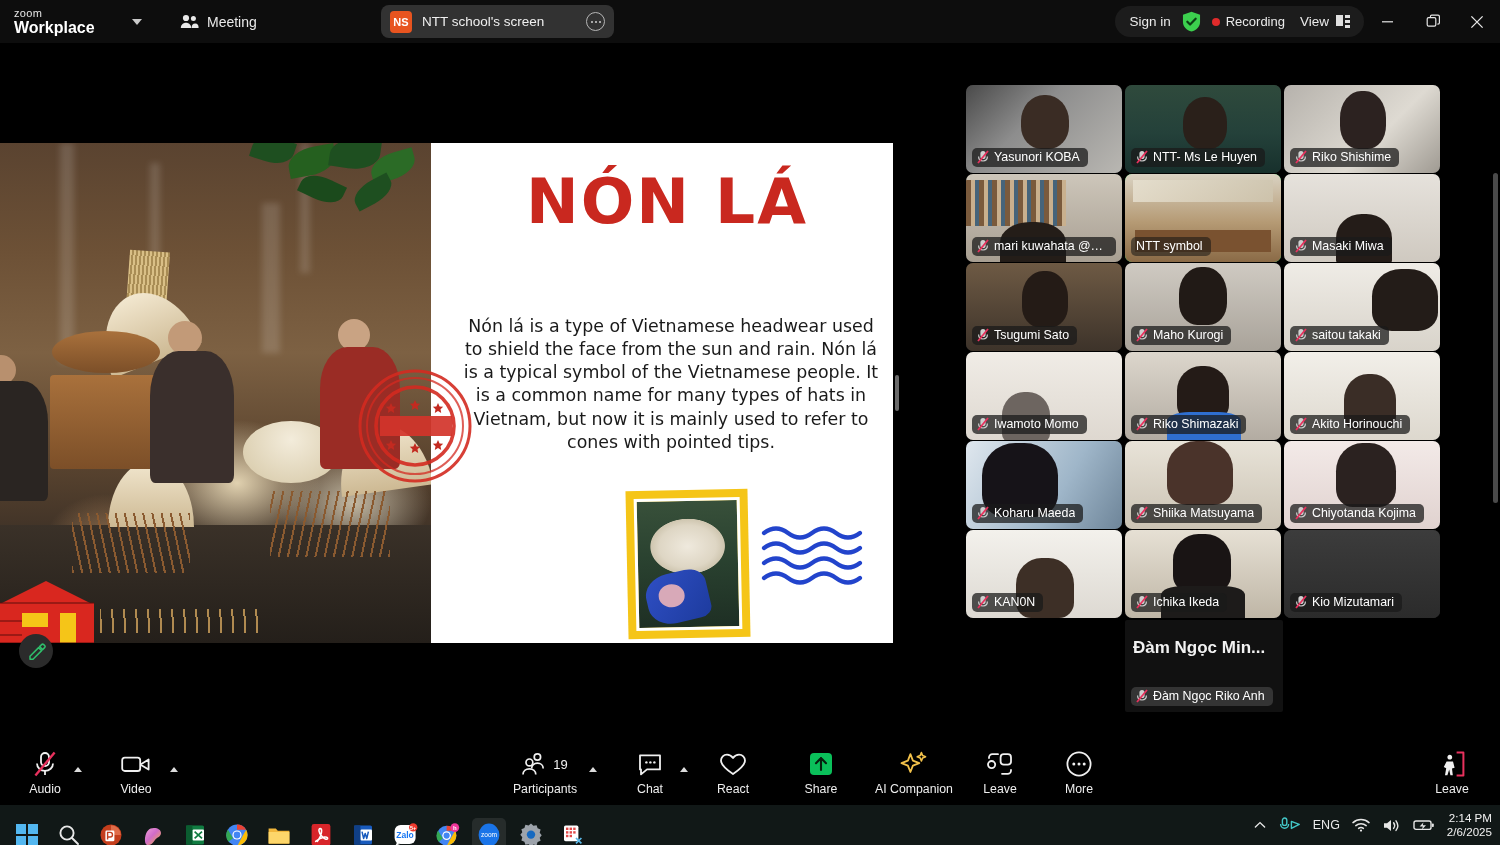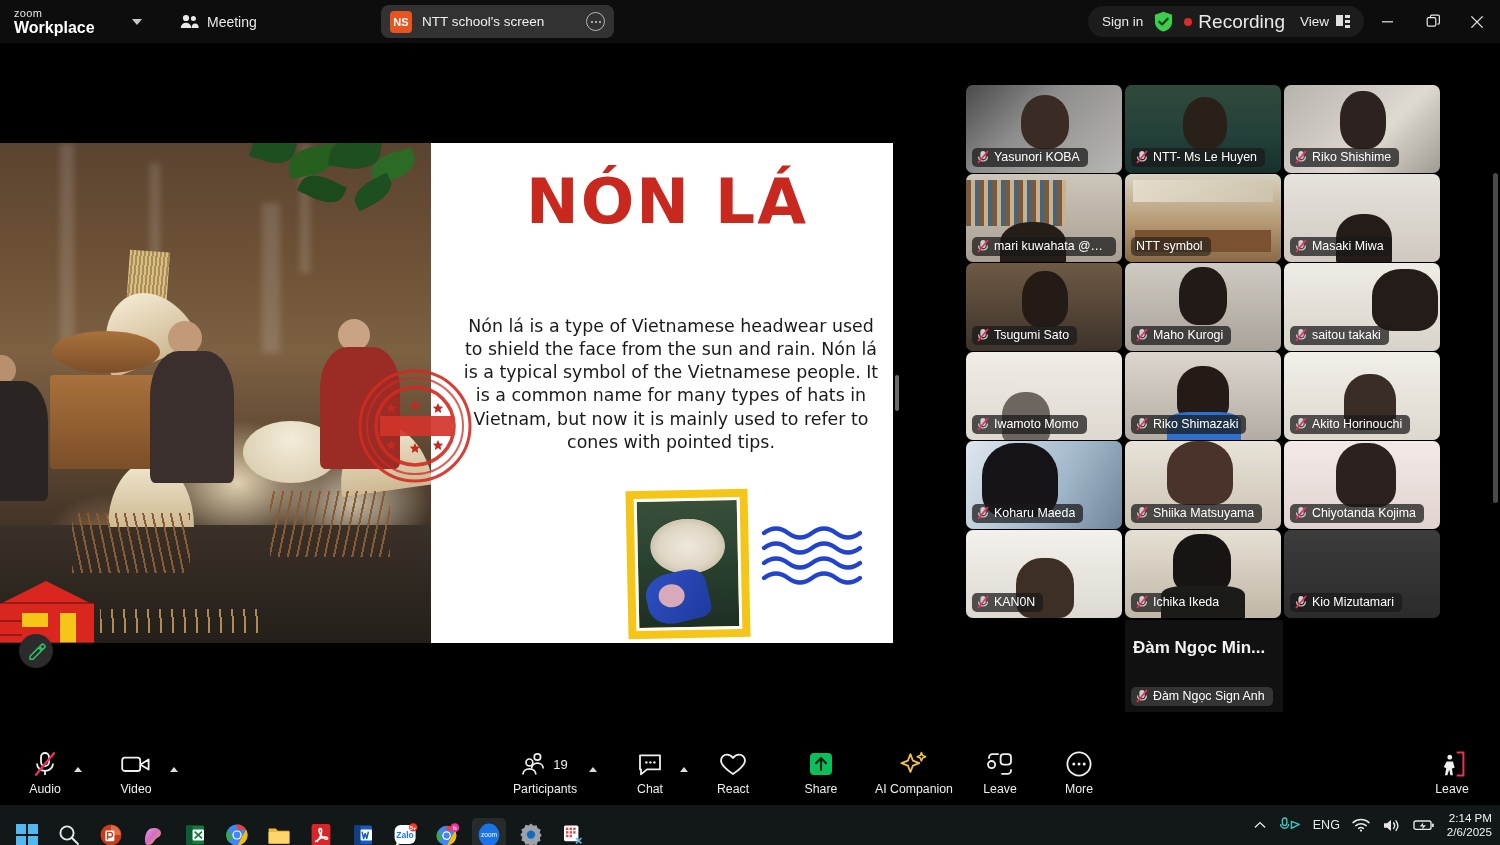--- a/index.html
+++ b/index.html
@@ -47,21 +47,21 @@
 
   #right-cluster {
     position:absolute; right: 136px; top: 6px; height: 31px;
     background: #1c1c1c; border-radius: 16px; display:flex; align-items:center;
     padding: 0 14px; gap: 11px;
   }
   #signin { color:#eaeaea; font-size:13.5px; cursor:pointer; }
   #shield { width:19px; height:21px; }
   #recording { display:flex; align-items:center; gap:6px; cursor:pointer; }
   #recording .dot { width:8px;height:8px;border-radius:50%;background:#e02b2b; }
-  #recording .lbl { color:#e9e9e9; font-size:19px; }
+  #recording .lbl { color:#e9e9e9; font-size:13px; }
   #view-btn { display:flex; align-items:center; gap:7px; margin-left:4px; cursor:pointer; }
   #view-btn .lbl { color:#eaeaea; font-size:13.5px; }
   .view-glyph { display:flex; gap:2px; align-items:flex-start; }
   .view-glyph .big { width:7px;height:11px;background:#e0e0e0; }
   .view-glyph .col { display:flex; flex-direction:column; gap:2px;}
   .view-glyph .col b { display:block; width:5px;height:3px;background:#e0e0e0; }
 
   .wbtn { position:absolute; top:0; width:46px; height:43px; display:flex;
           align-items:center; justify-content:center; cursor:pointer; }
   #win-min { right: 90px; } #win-max { right: 44px; } #win-close { right: 0px; }
@@ -620,21 +620,21 @@
   </div>
 
   <div id="spotlight-tile">
     <div id="spotlight-name">Đàm Ngọc Min...</div>
     <div class="nametag">
       <svg class="mute-icon" viewBox="0 0 12 14">
         <rect x="3.4" y="1" width="5.2" height="8" rx="2.6" fill="#cfcfcf"></rect>
         <path d="M1.6 6.6c0 2.6 1.9 4.4 4.4 4.4s4.4-1.8 4.4-4.4" stroke="#cfcfcf" stroke-width="1.2" fill="none"></path>
         <path d="M1 13L11 1" stroke="#e8315d" stroke-width="1.8"></path>
       </svg>
-      <span class="nm">Đàm Ngọc Sign Anh</span>
+      <span class="nm">Đàm Ngọc Riko Anh</span>
     </div>
   </div>
 
   <div id="gallery-scrollbar"></div>
 </div>
 
 <div id="toolbar">
 
   <div class="tb-item" style="left:8px;">
     <div class="ic">

